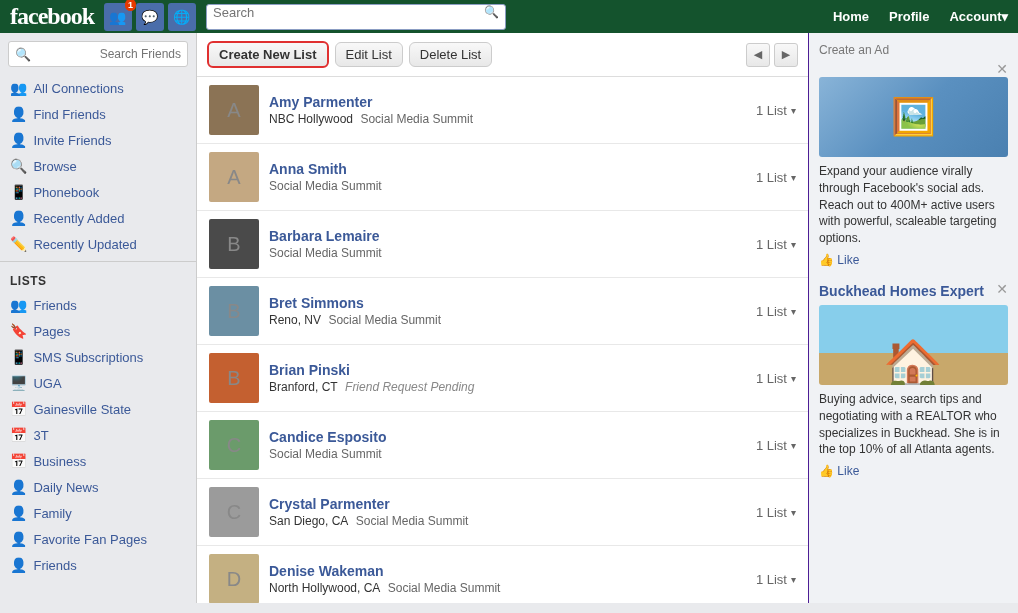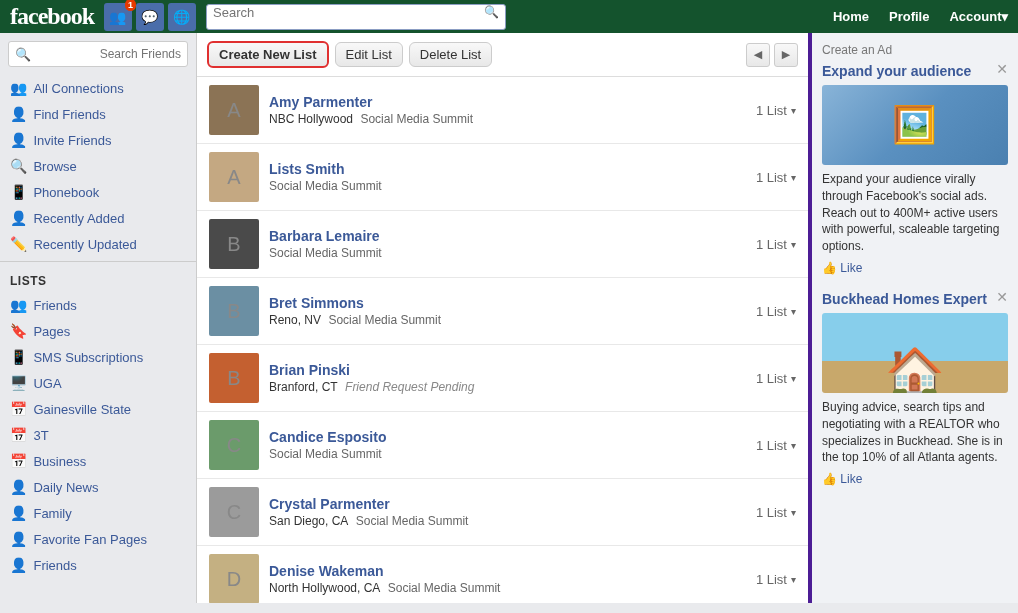--- a/index.html
+++ b/index.html
@@ -206,21 +206,21 @@
       display: flex; align-items: center; gap: 4px;
       color: #666; font-size: 13px; cursor: pointer;
       flex-shrink: 0;
     }
     .dropdown-arrow { font-size: 10px; color: #666; }
 
     
     #right-sidebar {
       width: 210px;
       background: #f0f2f5;
-      border-left: 4px solid #4c1d95;
+      border-left: 1px solid #4c1d95;
       overflow-y: auto;
       flex-shrink: 0;
       padding: 10px;
     }
     .ad-section { margin-bottom: 16px; }
     .ad-title { font-size: 14px; font-weight: bold; color: #3b5998; margin-bottom: 6px; }
     .ad-close {
       float: right; cursor: pointer; color: #999; font-size: 14px;
       margin-top: -2px;
     }
@@ -391,21 +391,21 @@
             <div class="contact-sub"><span class="location">NBC Hollywood</span> <span class="tag">Social Media Summit</span></div>
           </div>
           <div class="contact-list-info">
             <span>1 List</span> 
             <span class="dropdown-arrow">▾</span>
           </div>
         </div>
         <div class="contact-row">
           <div class="contact-avatar" style="background: rgb(196, 168, 130);">A</div>
           <div class="contact-info">
-            <div class="contact-name">Lists Smith</div>
+            <div class="contact-name">Anna Smith</div>
             <div class="contact-sub"><span class="tag">Social Media Summit</span></div>
           </div>
           <div class="contact-list-info">
             <span>1 List</span> 
             <span class="dropdown-arrow">▾</span>
           </div>
         </div>
         <div class="contact-row">
           <div class="contact-avatar" style="background: rgb(74, 74, 74);">B</div>
           <div class="contact-info">
@@ -474,21 +474,20 @@
         </div>
       </div>
   </div>
 
   <div id="right-sidebar">
     <div class="create-ad-label">Create an Ad</div>
 
     <div class="ad-section">
       <div style="overflow:hidden;">
         <span class="ad-close">✕</span>
-        <div class="ad-title">Expand your audience</div>
       </div>
       <div class="ad-image">
         <span style="font-size:36px;">🖼️</span>
       </div>
       <div class="ad-text">Expand your audience virally through Facebook's social ads. Reach out to 400M+ active users with powerful, scaleable targeting options.</div>
       <div class="ad-like">
         <span>👍</span>
         <span>Like</span>
       </div>
     </div>

